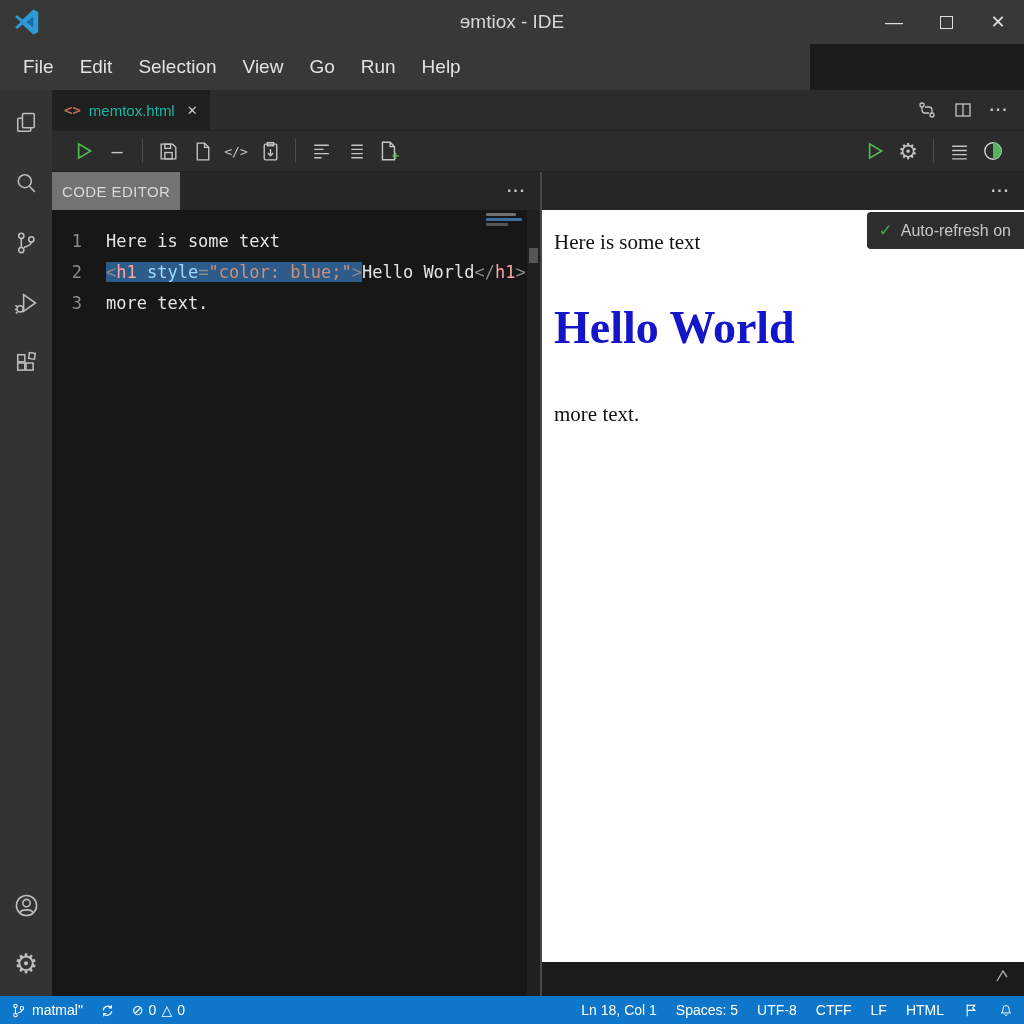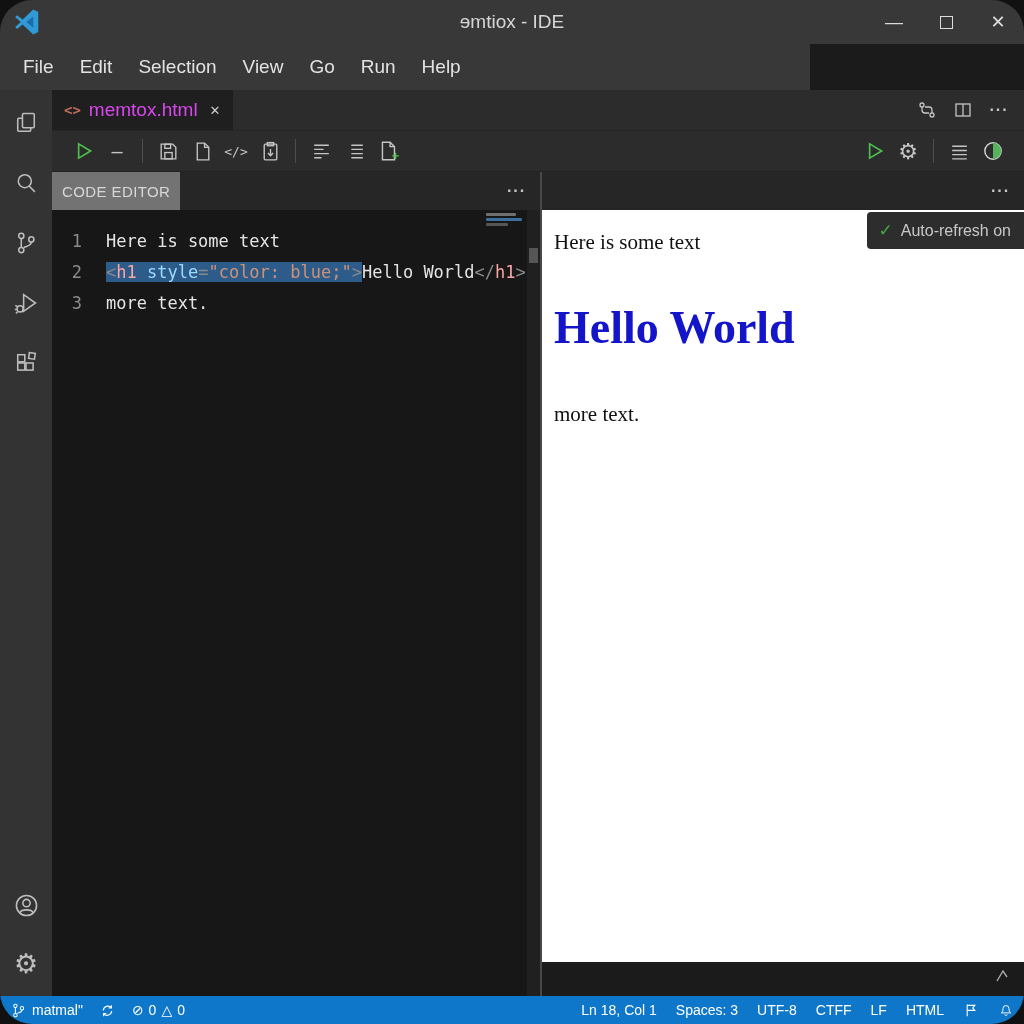--- a/index.html
+++ b/index.html
@@ -1,18 +1,18 @@
 <!DOCTYPE html>
 <html><head>
 <meta charset="utf-8">
 <style>
   * { margin:0; padding:0; box-sizing:border-box; }
   html,body { width:1024px; height:1024px; background:#111; }
   body { font-family:"Liberation Sans","DejaVu Sans",sans-serif; }
-  #app { position:relative; width:1024px; height:1024px; overflow:hidden; background:#1b1b1b;border-radius:32px; }
+  #app { position:relative; width:1024px; height:1024px; overflow:hidden; background:#1b1b1b; }
 
   
   .titlebar { position:absolute; top:0; left:0; width:1024px; height:44px; background:#383838; display:flex; align-items:center; }
   .vscode-logo { width:30px; height:30px; margin-left:12px; }
   .window-title { position:absolute; left:0; right:0; text-align:center; color:#d6d6d6; font-size:19px; pointer-events:none; }
   .win-controls { position:absolute; right:0; top:0; height:44px; display:flex; }
   .win-btn { width:52px; height:44px; display:flex; align-items:center; justify-content:center; color:#dcdcdc; font-size:18px; }
   .max-box { width:13px; height:13px; border:1.5px solid #dcdcdc; }
 
   
@@ -26,21 +26,21 @@
   .ab-icon { width:48px; height:46px; display:flex; align-items:center; justify-content:center; color:#bdbdbd; }
   .ab-icon svg { stroke:#bdbdbd; fill:none; stroke-width:1.3; }
   .gear-glyph { font-size:27px; color:#bdbdbd; font-family:"DejaVu Sans",sans-serif; line-height:1; }
 
   
   .workbench { position:absolute; top:90px; left:52px; right:0; bottom:28px; background:#1b1b1b; }
 
   .tabbar { position:absolute; top:0; left:0; right:0; height:40px; background:#2c2c2c; display:flex; align-items:stretch; }
   .tab { background:#1f1f1f; display:flex; align-items:center; padding:0 12px; gap:8px; }
   .tab-lang-glyph { color:#c0705a; font-family:"DejaVu Sans Mono",monospace; font-size:14px; font-weight:bold; }
-  .tab-label { color:#d946ef; font-size:19px; }
+  .tab-label { color:#14b8a6; font-size:15px; }
   .tab-close { color:#cccccc; font-size:13px; margin-left:4px; }
   .tab-actions { margin-left:auto; display:flex; align-items:center; gap:6px; padding-right:10px; }
   .tb-act { width:30px; height:30px; display:flex; align-items:center; justify-content:center; color:#c5c5c5; }
   .tb-act svg { stroke:#c5c5c5; fill:none; stroke-width:1.3; }
   .dots { color:#c5c5c5; font-size:16px; letter-spacing:1px; font-weight:bold; }
 
   .toolbar { position:absolute; top:40px; left:0; right:0; height:42px; background:#2c2c2c; border-top:1px solid #252525; border-bottom:1px solid #222; display:flex; align-items:center; padding:0 14px; }
   .tool-icon { width:34px; height:34px; display:flex; align-items:center; justify-content:center; }
   .tool-icon svg { stroke:#c5c5c5; fill:none; stroke-width:1.3; }
   .tool-sep { width:1px; height:24px; background:#4d4d4d; margin:0 8px; }
@@ -354,21 +354,21 @@
       <span class="sb-glyph">⊘</span>
       <span>0</span>
       <span class="sb-glyph">△</span>
       <span>0</span>
     </div>
     <div class="sb-right">
       <div class="sb-item">
           <span>Ln 18, Col 1</span>
         </div>
       <div class="sb-item">
-          <span>Spaces: 3</span>
+          <span>Spaces: 5</span>
         </div>
       <div class="sb-item">
           <span>UTF-8</span>
         </div>
       <div class="sb-item">
           <span>CTFF</span>
         </div>
       <div class="sb-item">
           <span>LF</span>
         </div>

